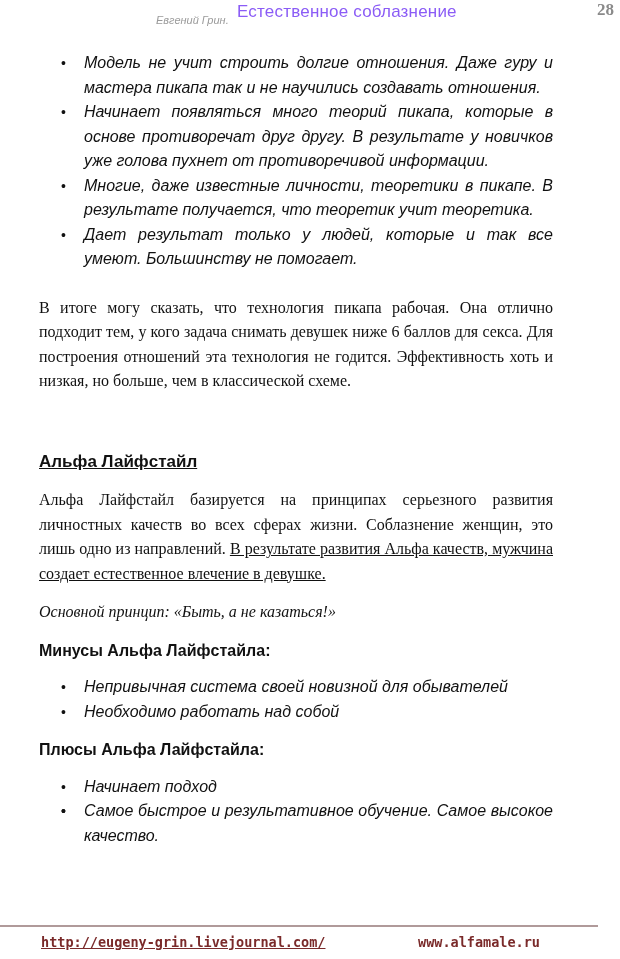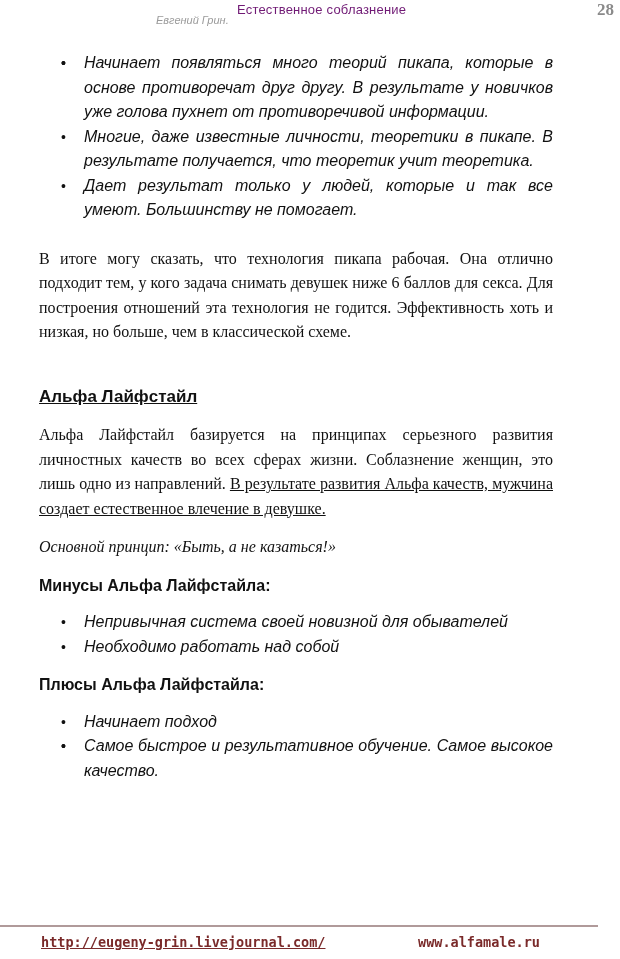--- a/index.html
+++ b/index.html
@@ -1,28 +1,28 @@
 <!DOCTYPE html>
 <html><head>
 <meta charset="utf-8">
 <style>
   html, body { margin: 0; padding: 0; background: #ffffff; }
   body { width: 620px; height: 959px; position: relative; overflow: hidden; font-family: "Liberation Sans", sans-serif; color: #111; }
   .header { position: absolute; top: 0; left: 0; width: 620px; height: 24px; }
   .hdr-author { position: absolute; left: 156px; top: 14px; font-size: 11px; font-style: italic; color: #9a9a9a; font-family: "Liberation Sans", sans-serif; text-align: center; }
-  .hdr-title { position: absolute; left: 237px; top: 2px; font-size: 13px; color: #701a75; letter-spacing: 0.2px; font-family: "Liberation Sans", sans-serif; }
+  .hdr-title { position: absolute; left: 237px; top: 2px; font-size: 17px; color: #8b5cf6; letter-spacing: 0.2px; font-family: "Liberation Sans", sans-serif; }
   .hdr-page { position: absolute; right: 6px; top: 0px; font-size: 17px; font-weight: bold; color: #8a8a8a; font-family: Liberation Serif, serif; }
 
   .content { position: absolute; left: 39px; top: 51px; width: 514px; font-size: 16px; line-height: 24.5px; }
   ul { margin: 0; padding: 0; list-style: none; }
   .blist li { position: relative; padding-left: 45px; font-style: italic; text-align: justify; text-align-last: left; }
   .blist li .bullet { position: absolute; left: 22px; top: 0; font-style: normal; font-size: 14px; }
   p { margin: 0; text-align: justify; font-family: Liberation Serif, serif; }
   .para1 { margin-top: 24px; }
-  .h-section { margin-top: 40px; font-weight: bold; font-size: 17px; text-decoration: underline; }
+  .h-section { margin-top: 56px; font-weight: bold; font-size: 17px; text-decoration: underline; }
   .para2 { margin-top: 14px; }
   .para2 u { text-decoration: underline; }
   .principle { margin-top: 14px; font-style: italic; }
   .h-sub { margin-top: 14px; font-weight: bold; }
   .sub-list { margin-top: 12px; }
 
   .footer-line { position: absolute; left: 0; top: 925px; width: 598px; height: 2px; background: #b09a9a; }
   .footer { position: absolute; top: 934px; left: 0; width: 620px; font-family: "DejaVu Sans Mono", monospace; font-size: 13.5px; color: #7a2a2a; font-weight: bold; }
   .footer-left { position: absolute; left: 41px; text-decoration: underline; color: #7a2a2a; }
   .footer-right { position: absolute; left: 418px; color: #7a2a2a; text-align: center; }
@@ -31,21 +31,21 @@
 <body>
 
 <div class="header">
   <span class="hdr-author">Евгений Грин.</span>
   <span class="hdr-title">Естественное соблазнение</span>
   <span class="hdr-page">28</span>
 </div>
 
 <div class="content">
   <ul class="blist">
-    <li><span class="bullet">•</span></li>
+    <li><span class="bullet">•</span><span>Модель не учит строить долгие отношения. Даже гуру и мастера пикапа так и не научились создавать отношения.</span></li>
     <li><span class="bullet">•</span><span>Начинает появляться много теорий пикапа, которые в основе противоречат друг другу. В результате у новичков уже голова  пухнет от противоречивой информации.</span></li>
     <li><span class="bullet">•</span><span>Многие, даже известные личности, теоретики в пикапе. В результате получается, что теоретик учит теоретика.</span></li>
     <li><span class="bullet">•</span><span>Дает результат только у людей, которые и так все умеют. Большинству не помогает.</span></li>
   </ul>
 
   <p class="para1">В итоге могу сказать, что технология пикапа рабочая. Она отлично подходит тем, у кого задача снимать девушек ниже 6 баллов для секса. Для построения отношений эта технология не годится. Эффективность хоть и низкая, но больше, чем в классической схеме.</p>
 
   <div class="h-section">Альфа Лайфстайл</div>
 
   <p class="para2"><span>Альфа Лайфстайл базируется на принципах серьезного развития личностных качеств во всех сферах жизни. Соблазнение женщин, это лишь одно из направлений. </span><u>В результате развития Альфа качеств, мужчина создает естественное влечение в девушке.</u></p>

